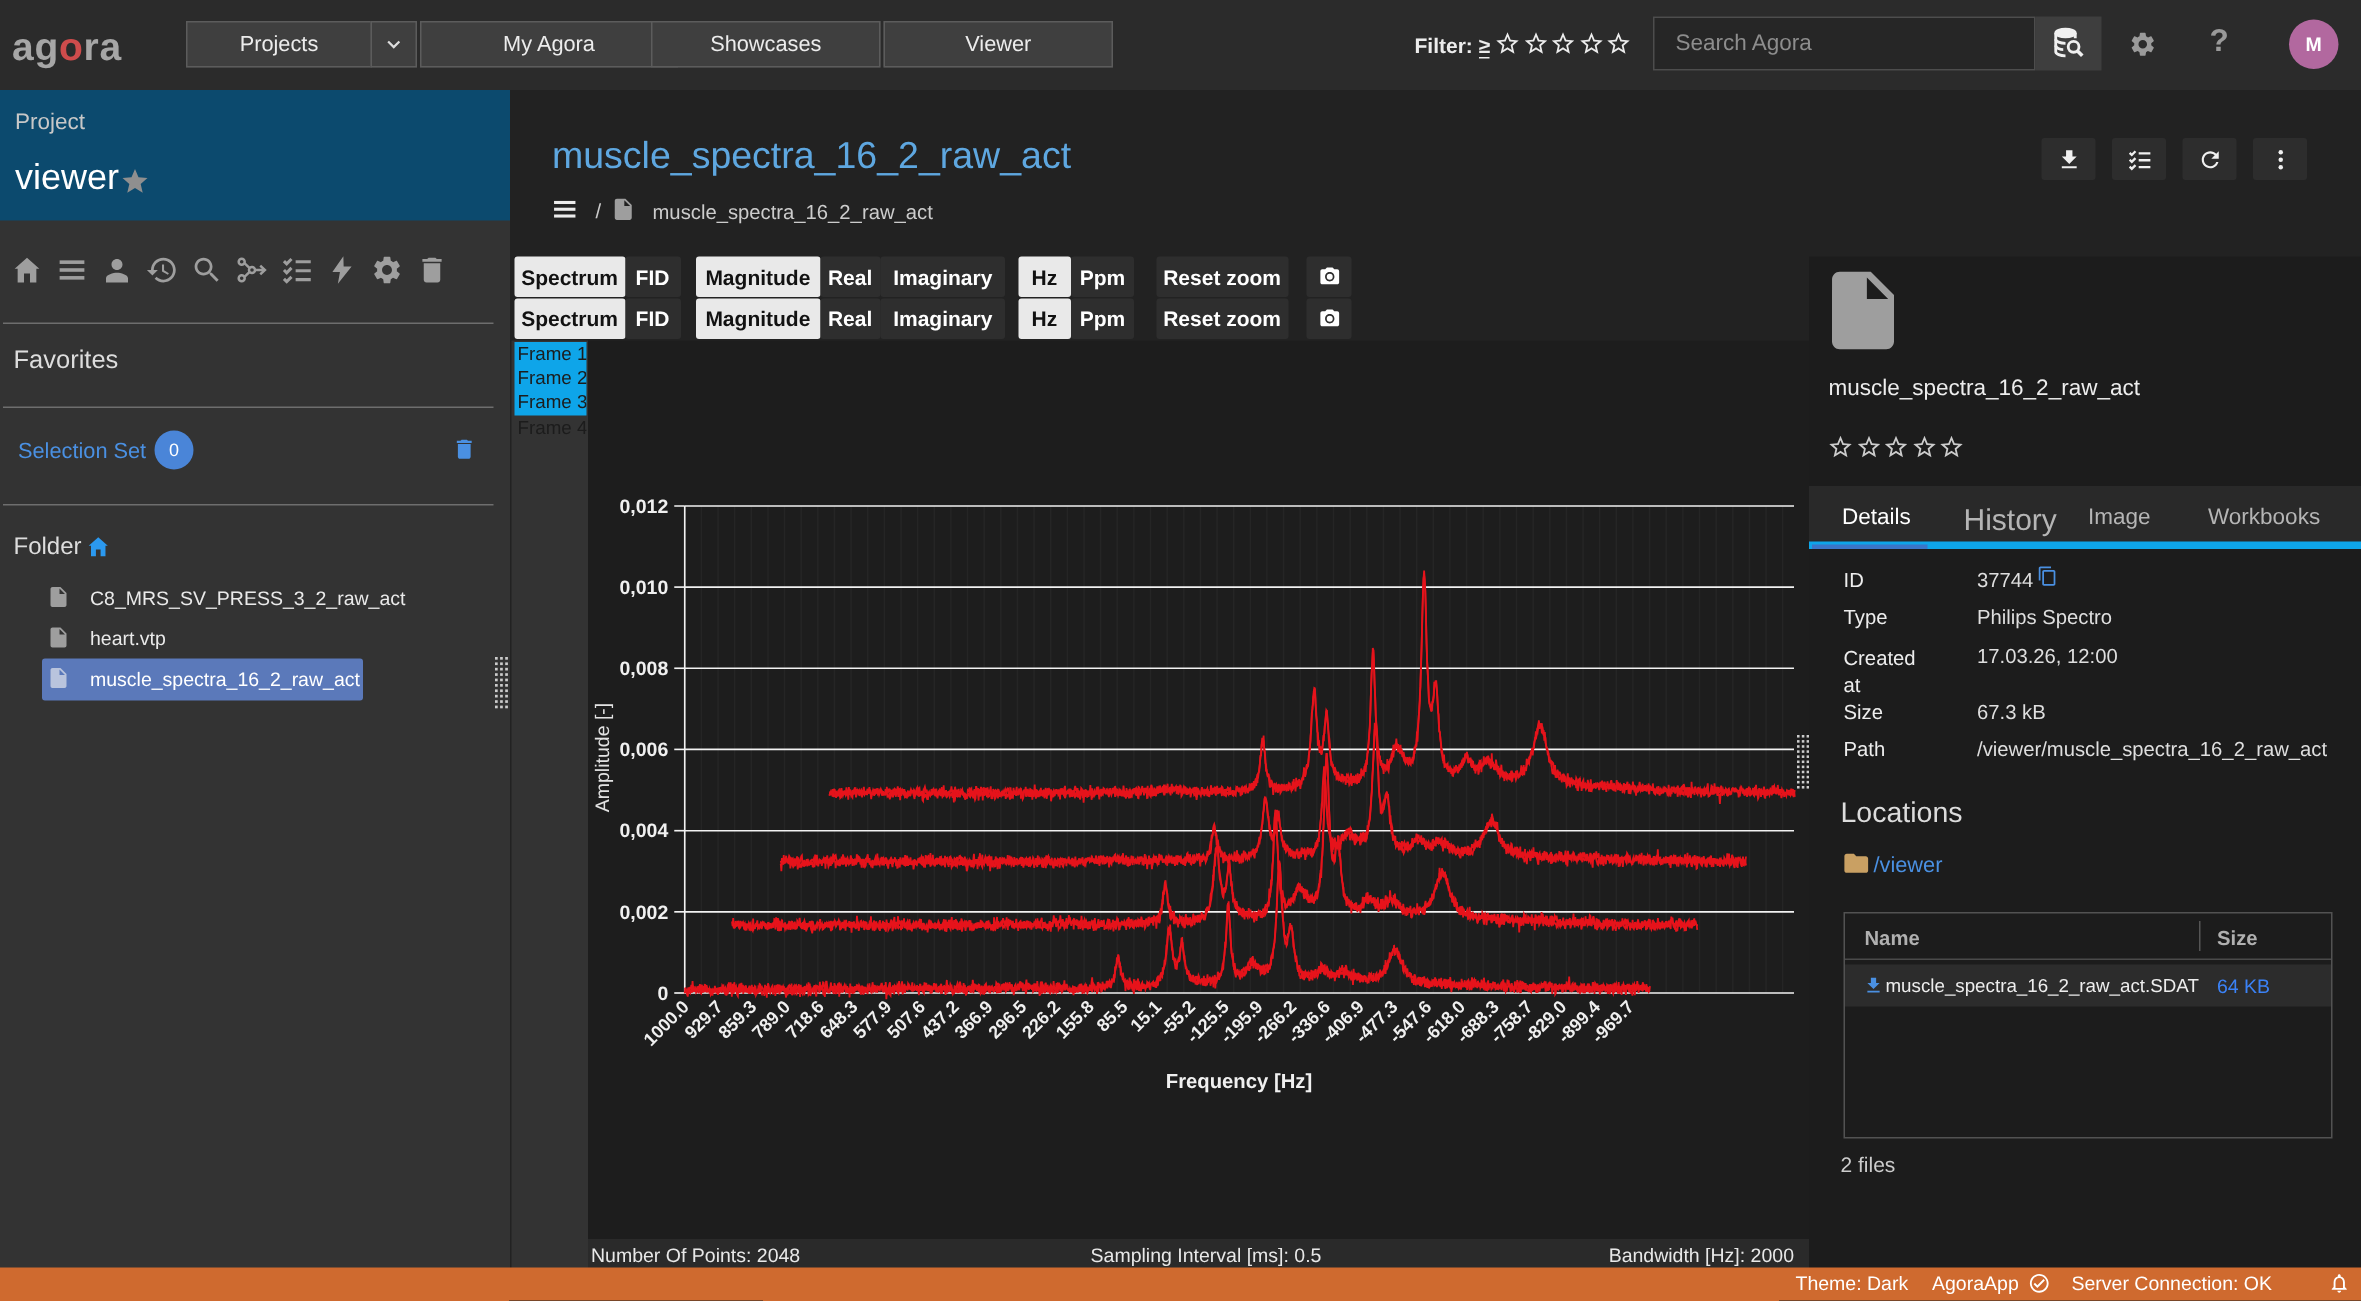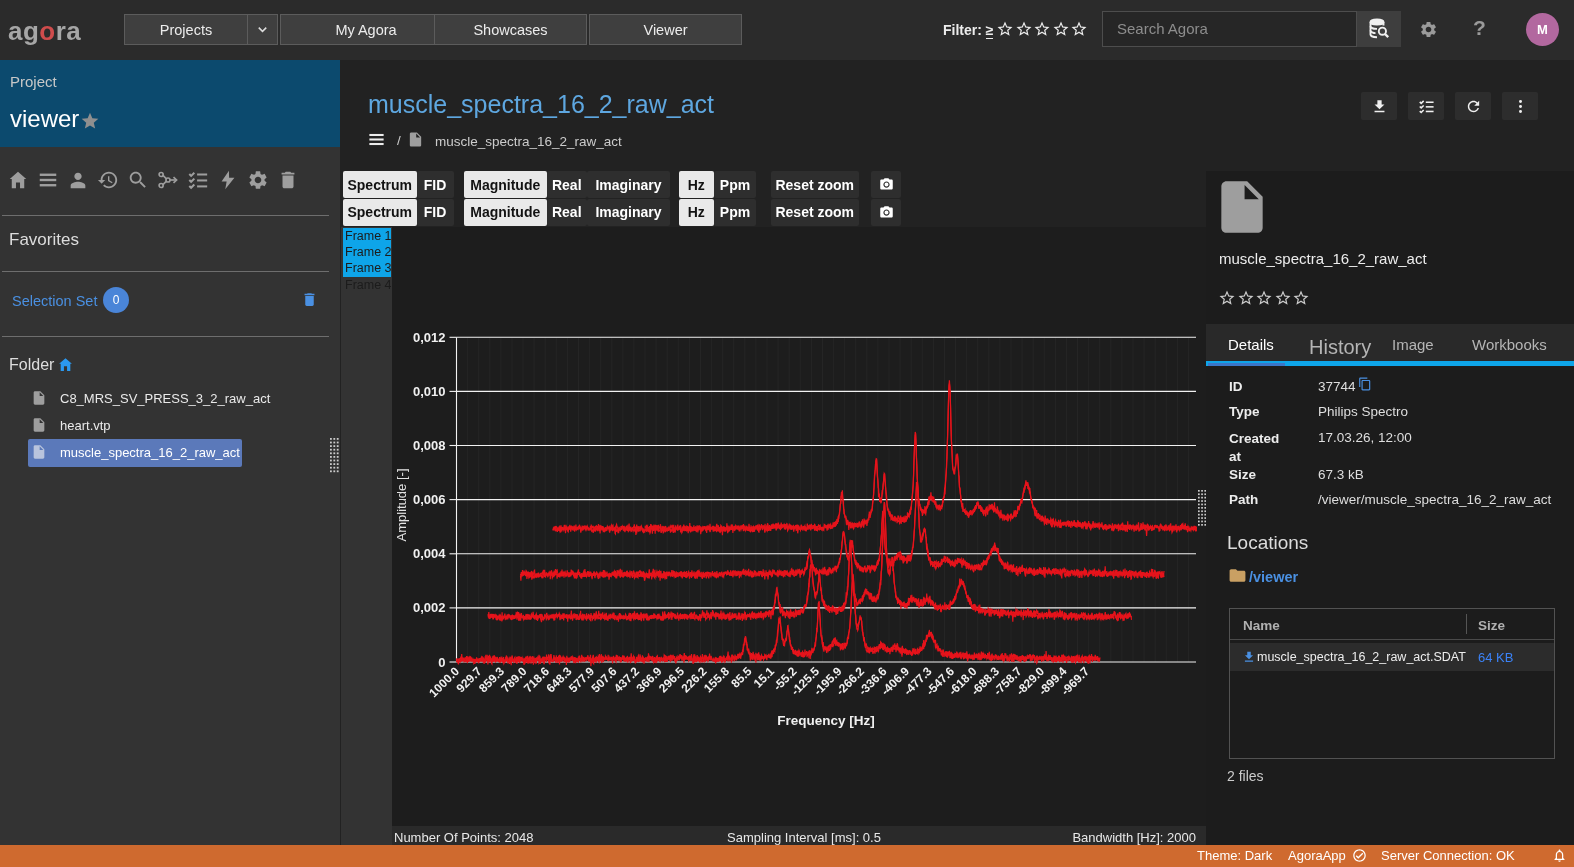--- a/index.html
+++ b/index.html
@@ -1,21 +1,21 @@
 <!DOCTYPE html>
 <html><head><meta charset="utf-8"><title>Agora</title><style>
 *{margin:0;padding:0;box-sizing:border-box}
 html,body{width:1574px;height:867px;overflow:hidden;background:#222;font-family:"Liberation Sans",sans-serif}
 .abs{position:absolute}
 .navbtn{position:absolute;top:14px;height:31px;background:#3f3f3f;border:1px solid #5c5c5c;color:#ececec;font-size:14.5px;display:flex;align-items:center;justify-content:center}
 .tbtn{position:absolute;height:27px;display:flex;align-items:center;justify-content:center;font-weight:bold;font-size:14px;border-radius:2px}
 .tbtn.on{background:#e9e9e9;color:#121212}
 .tbtn.off{background:#2e2e2e;color:#fff}
 .actbtn{position:absolute;width:36px;height:28px;background:#2d2d2d;border-radius:2px;display:flex;align-items:center;justify-content:center}
-.dlab{position:absolute;font-size:13.5px;font-weight:bold;color:#ededed}
+.dlab{position:absolute;font-size:13.5px;font-weight:normal;color:#ededed}
 .dval{position:absolute;font-size:13.5px;color:#dedede}
 </style></head>
 <body>
 
 <div class="abs" style="left:0;top:0;width:1574px;height:60px;background:#2b2b2b">
   <div class="abs" style="left:8px;top:16px;font-size:26px;font-weight:bold;color:#a6a6a6;letter-spacing:0.5px">ag<span style="color:#cf4c4c">o</span>ra</div>
   <div class="navbtn" style="left:124px;width:124px">Projects</div>
   <div class="navbtn" style="left:247px;width:31px">
       <svg width="15" height="15" viewBox="0 0 24 24">
         <path d="M6 9 L12 15 L18 9" stroke="#dddddd" stroke-width="2.4" fill="none"></path>
@@ -469,21 +469,21 @@
   <div class="dlab" style="left:23px;top:259px;width:62px;line-height:18px">Created at</div>
     <div class="dval" style="left:112px;top:259px">17.03.26, 12:00</div>
   <div class="dlab" style="left:23px;top:296px">Size</div>
     <div class="dval" style="left:112px;top:296px">67.3 kB</div>
   <div class="dlab" style="left:23px;top:321px">Path</div>
     <div class="dval" style="left:112px;top:321px">/viewer/muscle_spectra_16_2_raw_act</div>
   <div class="abs" style="left:21px;top:361px;font-size:19px;color:#dcdcdc">Locations</div>
   <div class="abs" style="left:22px;top:395px"><svg width="19" height="19" viewBox="0 0 24 24">
         <path d="M10 4H4c-1.1 0-1.99.9-1.99 2L2 18c0 1.1.9 2 2 2h16c1.1 0 2-.9 2-2V8c0-1.1-.9-2-2-2h-8l-2-2z" fill="#c9a063"></path>
       </svg></div>
-  <div class="abs" style="left:43px;top:398px;font-size:14.5px;font-weight:bold;color:#4a90e2">/viewer</div>
+  <div class="abs" style="left:43px;top:398px;font-size:14.5px;font-weight:normal;color:#4a90e2">/viewer</div>
   <div class="abs" style="left:23px;top:437px;width:326px;height:151px;border:1px solid #525252">
     <div class="abs" style="left:13px;top:9px;font-size:13.5px;color:#b0b0b0;font-weight:bold">Name</div>
     <div class="abs" style="left:248px;top:9px;font-size:13.5px;color:#b0b0b0;font-weight:bold">Size</div>
     <div class="abs" style="left:236px;top:5px;width:1px;height:20px;background:#555"></div>
     <div class="abs" style="left:0;top:30px;width:324px;height:1px;background:#4a4a4a"></div>
     <div class="abs" style="left:0;top:34px;width:324px;height:28px;background:#2c2c2c">
       <div class="abs" style="left:12px;top:7px"><svg width="14" height="14" viewBox="0 0 24 24">
             <path d="M19 9h-4V3H9v6H5l7 7 7-7zM5 18v2h14v-2H5z" fill="#4a90e2"></path>
           </svg></div>
       <div class="abs" style="left:27px;top:7px;font-size:12.5px;color:#ededed">muscle_spectra_16_2_raw_act.SDAT</div>

